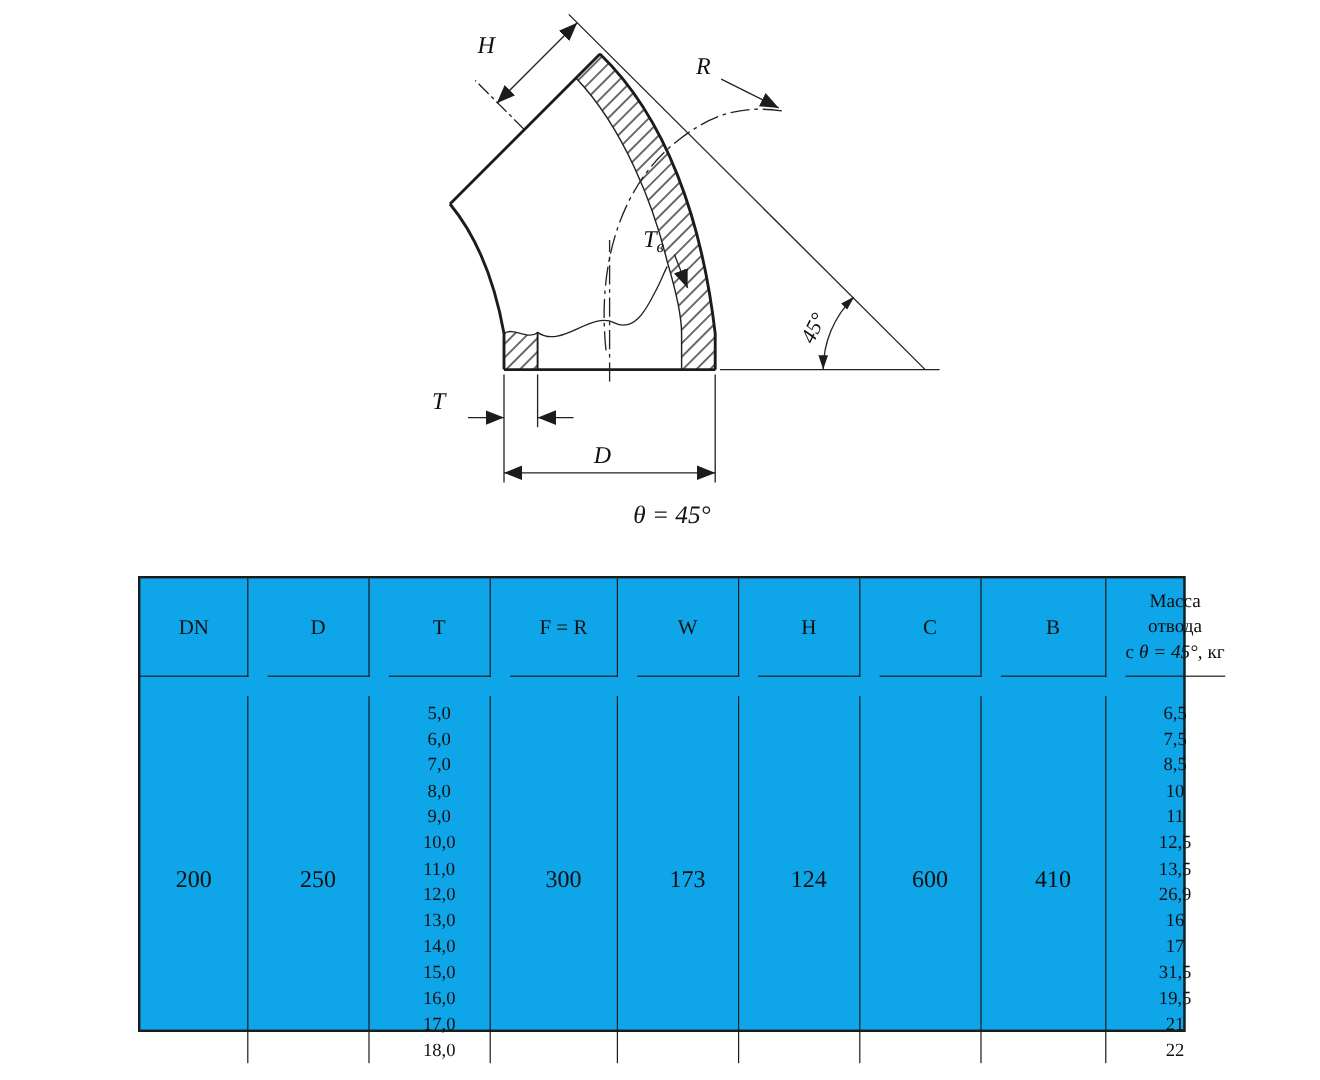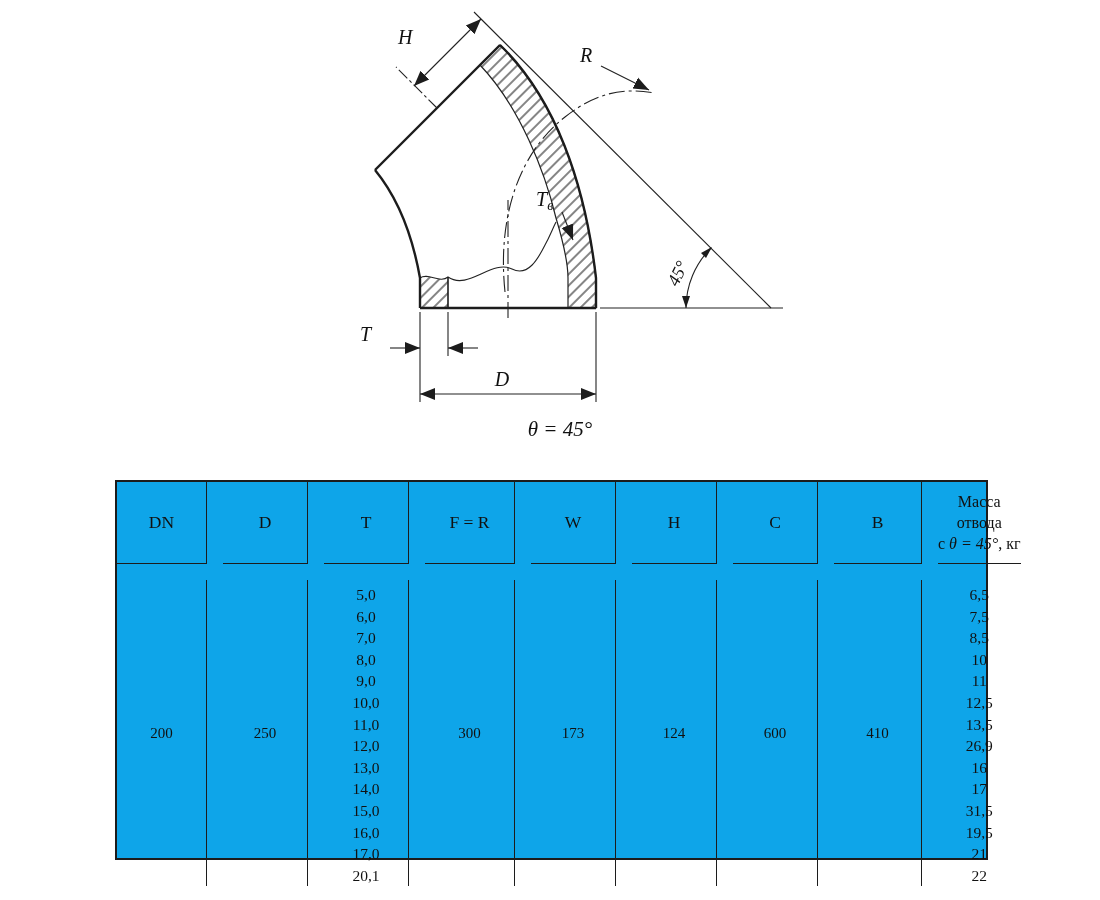--- a/index.html
+++ b/index.html
@@ -23,21 +23,21 @@
     box-sizing:border-box;
     gap:16px;
   }
   .cell{
     border-right:1.5px solid #1c1c1c;
     display:flex;align-items:center;justify-content:center;
     font-size:17.5px;line-height:21px;box-sizing:border-box;text-align:center;
   }
   .cell.last{border-right:none;}
   .hc{border-bottom:1.5px solid #1c1c1c;flex-direction:column;}
-  .bc{font-size:15px;}
+  .bc{font-size:20px;}
   .vals{flex-direction:column;justify-content:flex-start;padding-top:4px;
         font-size:15.5px;line-height:21.6px;align-items:center;}
   .val-line{white-space:nowrap;}
   .mass-h2{white-space:nowrap;}
   .it{font-style:italic;}
 </style>
 </head>
 <body>
 
 <div class="drawing-wrap">
@@ -146,21 +146,21 @@
       <div class="val-line">8,0</div>
       <div class="val-line">9,0</div>
       <div class="val-line">10,0</div>
       <div class="val-line">11,0</div>
       <div class="val-line">12,0</div>
       <div class="val-line">13,0</div>
       <div class="val-line">14,0</div>
       <div class="val-line">15,0</div>
       <div class="val-line">16,0</div>
       <div class="val-line">17,0</div>
-      <div class="val-line">20,1</div>
+      <div class="val-line">18,0</div>
     </div>
   <div class="cell bc">
       <span>300</span>
     </div>
   <div class="cell bc">
       <span>173</span>
     </div>
   <div class="cell bc">
       <span>124</span>
     </div>

